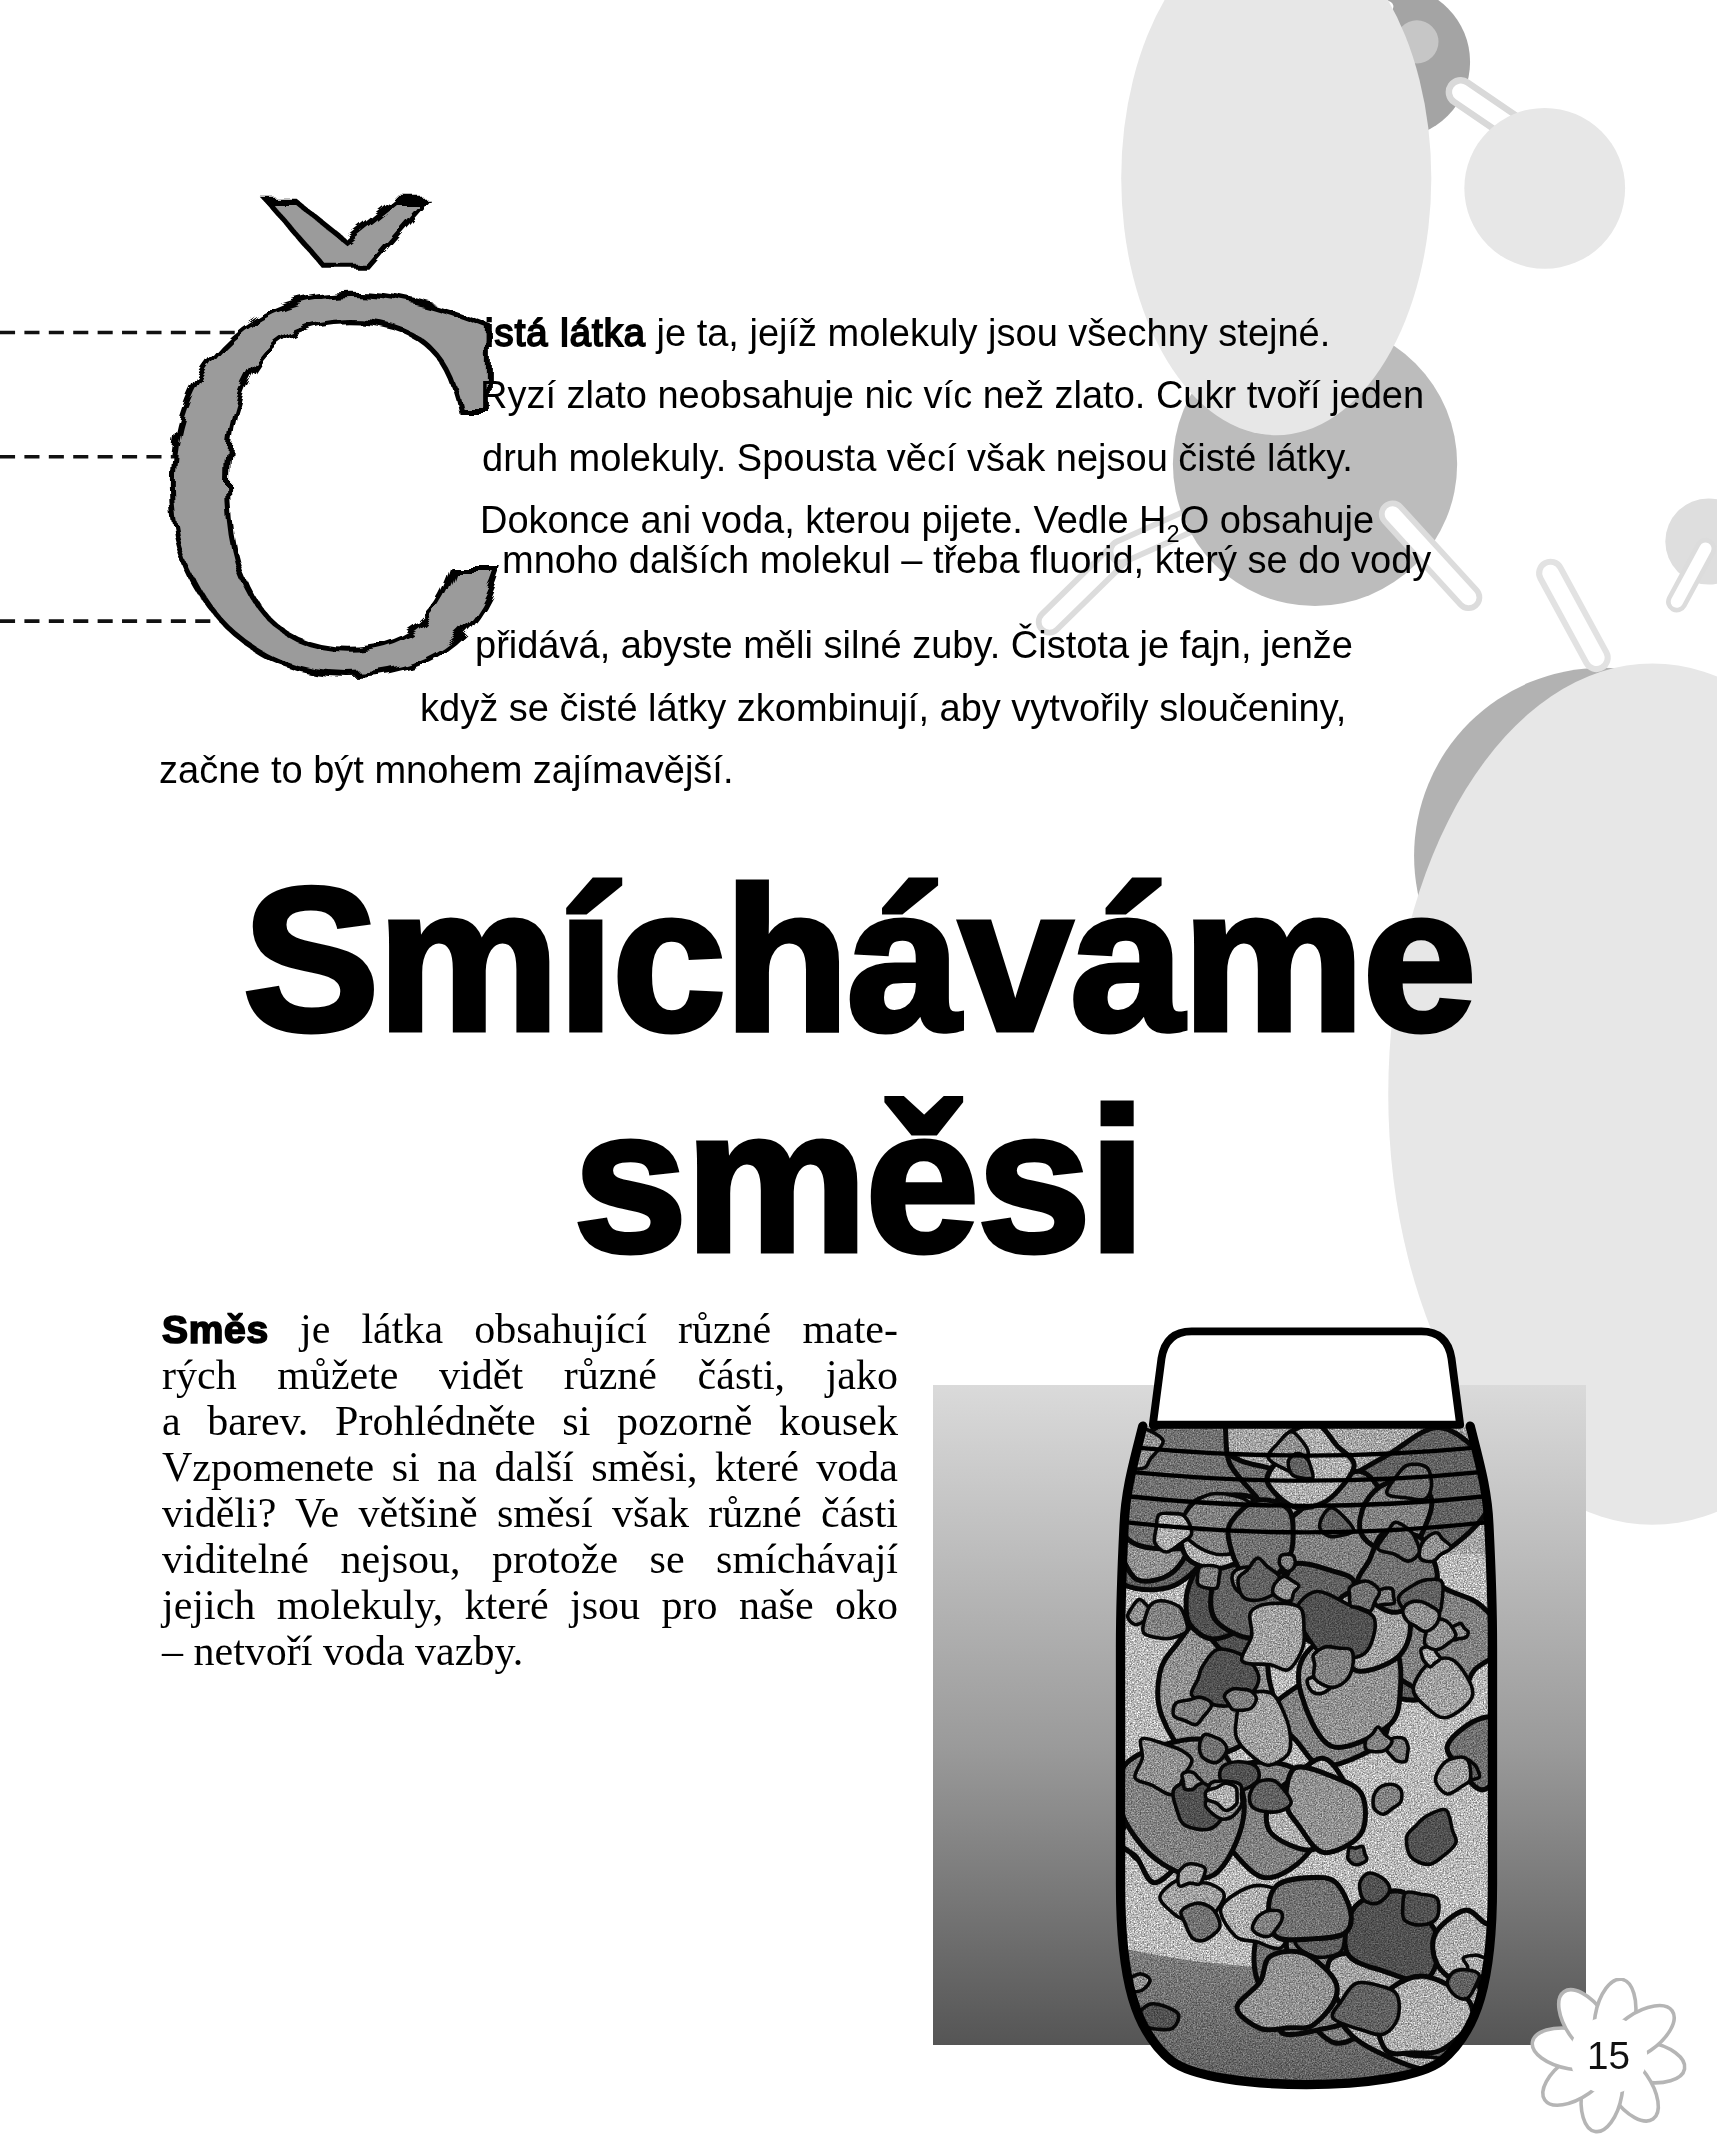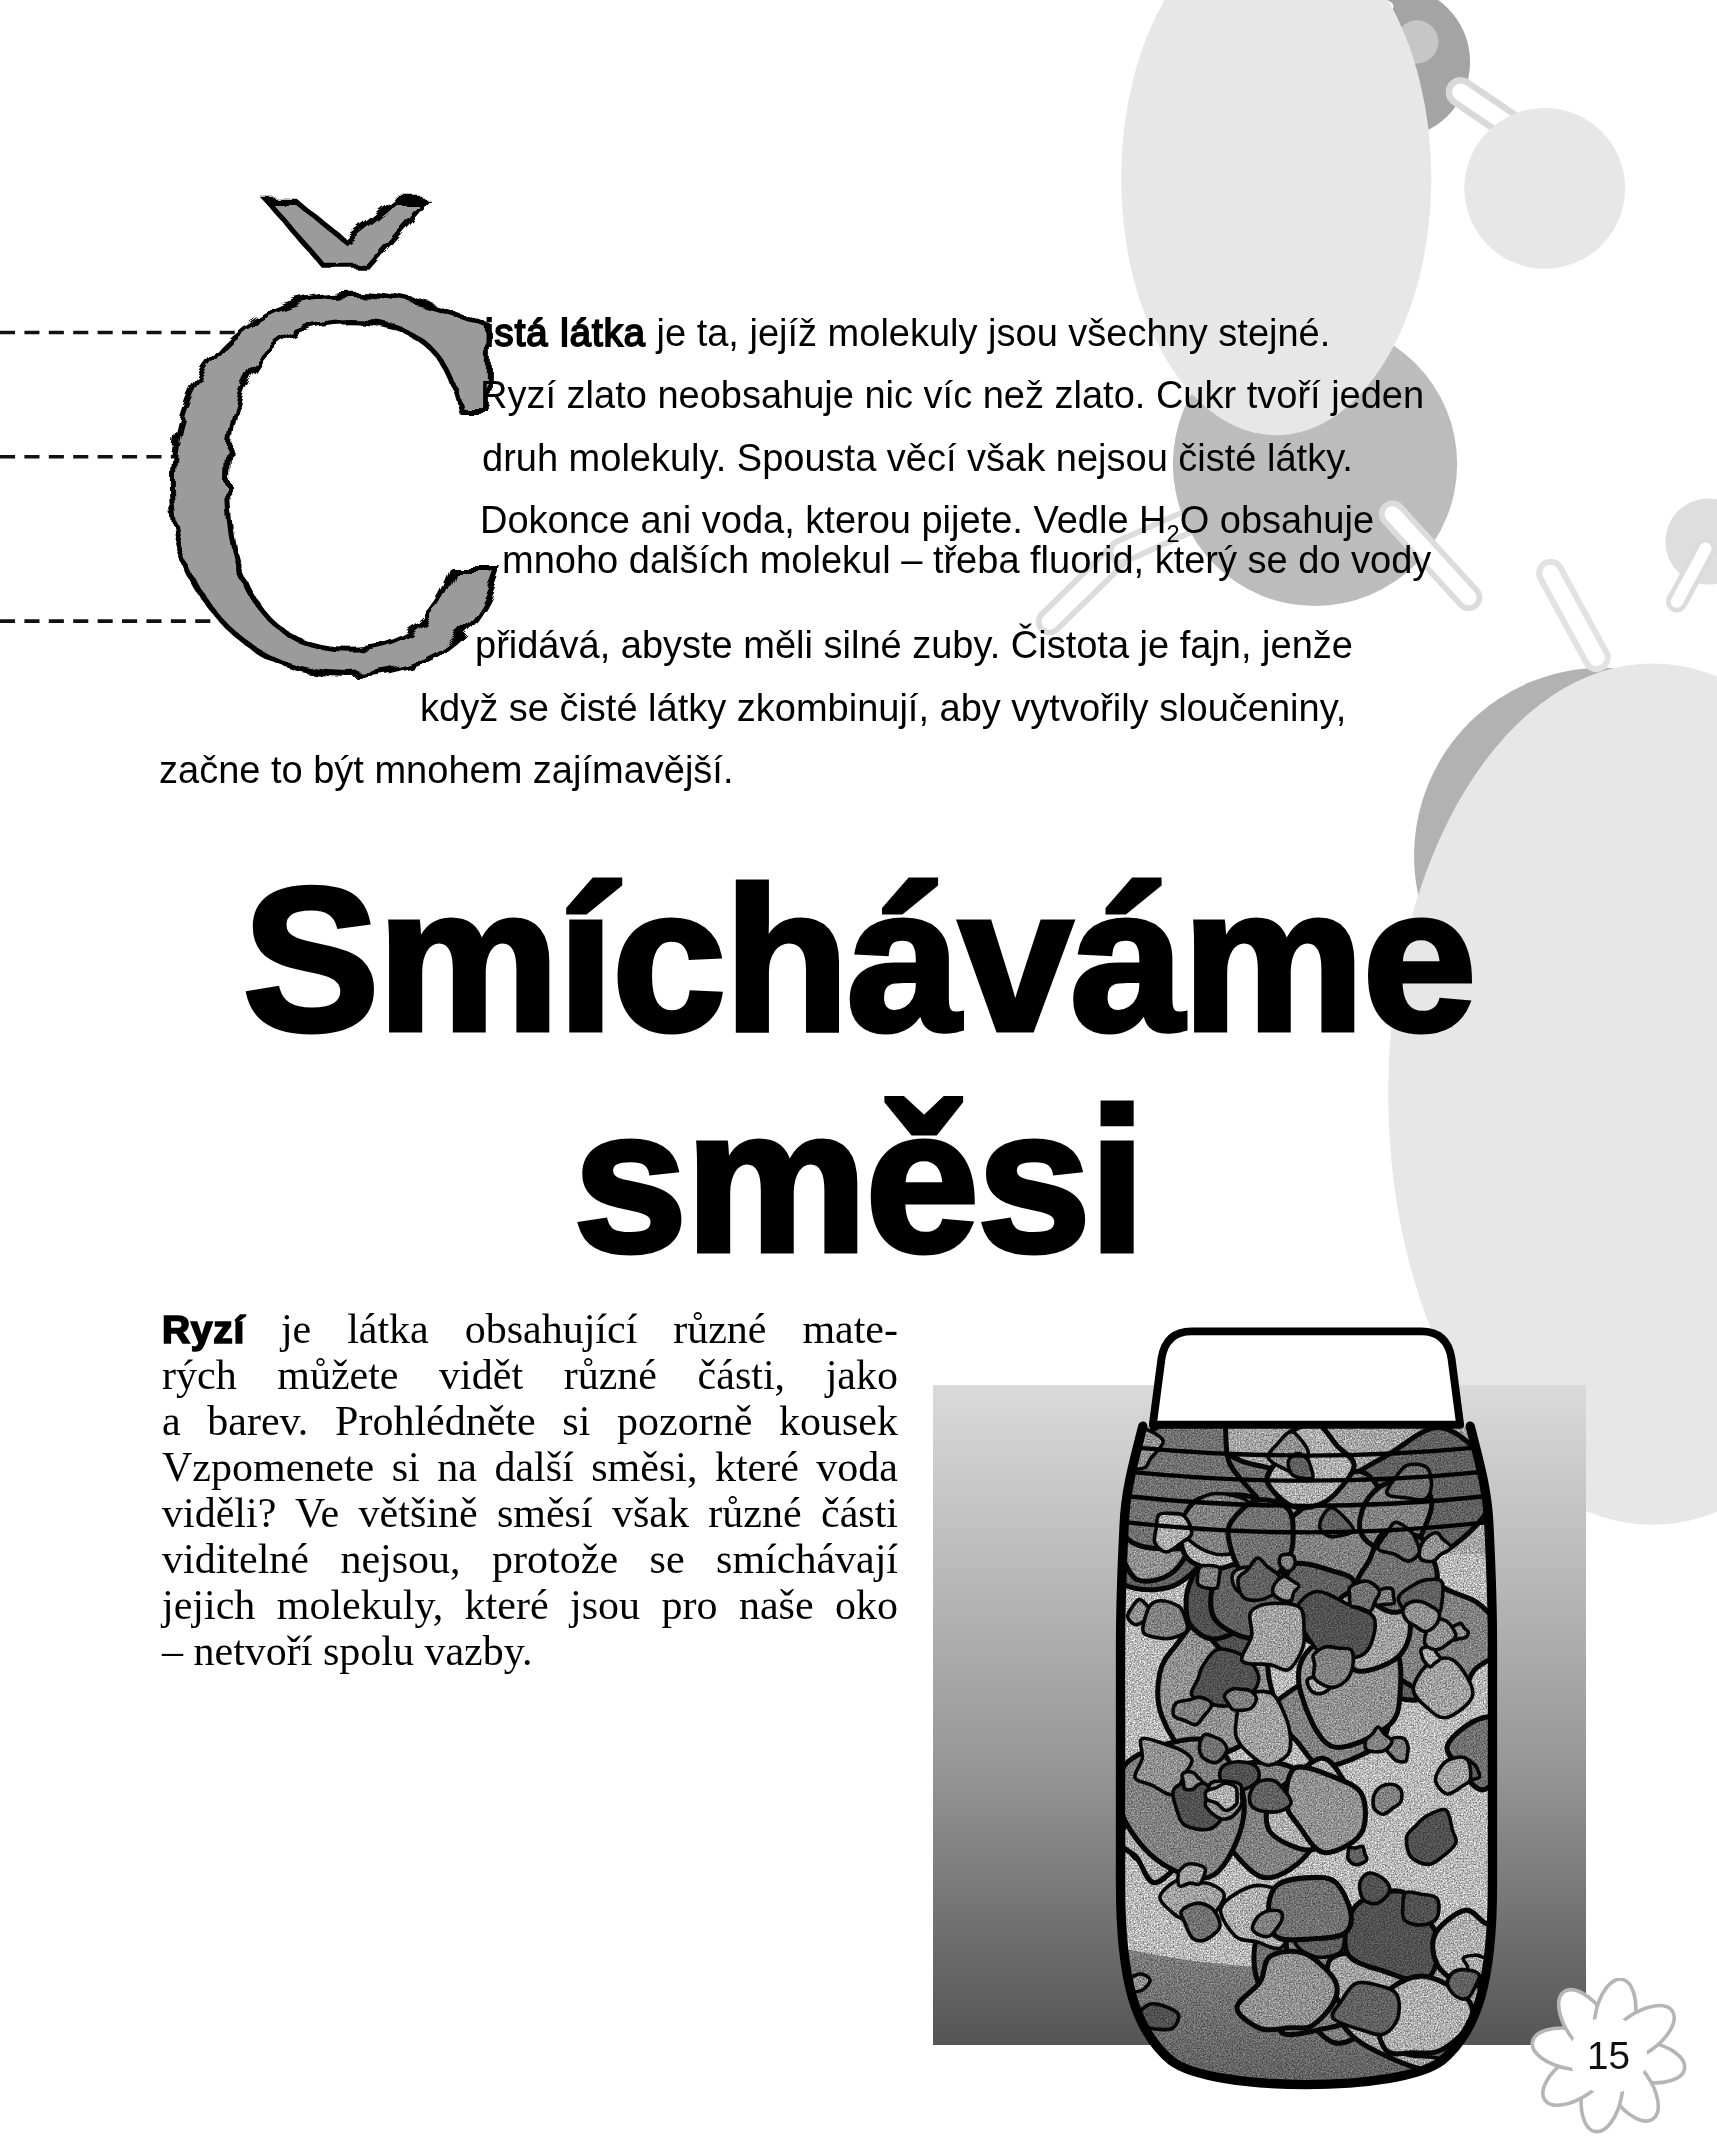--- a/index.html
+++ b/index.html
@@ -215,28 +215,28 @@
 <div class="p1 l4"><span>Dokonce ani voda, kterou pijete. Vedle H</span><sub>2</sub><span>O obsahuje</span></div>
 <div class="p1 l5">mnoho dalších molekul – třeba fluorid, který se do vody</div>
 <div class="p1 l6">přidává, abyste měli silné zuby. Čistota je fajn, jenže</div>
 <div class="p1 l7">když se čisté látky zkombinují, aby vytvořily sloučeniny,</div>
 <div class="p1 l8">začne to být mnohem zajímavější.</div>
 
 <div class="title" id="title1">Smícháváme</div>
 <div class="title" id="title2">směsi</div>
 
 <div id="para2">
-  <div class="line"><span class="lead">Ryzí</span><span> je látka obsahující různé mate-</span></div>
+  <div class="line"><span class="lead">Směs</span><span> je látka obsahující různé mate-</span></div>
   <div class="line">rých můžete vidět různé části, jako</div>
   <div class="line">a barev. Prohlédněte si pozorně kousek</div>
   <div class="line">Vzpomenete si na další směsi, které voda</div>
   <div class="line">viděli? Ve většině směsí však různé části</div>
   <div class="line">viditelné nejsou, protože se smíchávají</div>
   <div class="line">jejich molekuly, které jsou pro naše oko</div>
-  <div class="line last">– netvoří spolu vazby.</div>
+  <div class="line last">– netvoří voda vazby.</div>
 </div>
 
 <svg id="flower" width="187" height="172" viewBox="0 0 260 240">
   <g fill="#ffffff" stroke="#b5b5b5" stroke-width="5">
     <ellipse cx="181" cy="117" rx="56" ry="28" transform="rotate(10 181 117)"></ellipse>
     <ellipse cx="160" cy="151" rx="56" ry="28" transform="rotate(55 160 151)"></ellipse>
     <ellipse cx="121" cy="159" rx="56" ry="28" transform="rotate(100 121 159)"></ellipse>
     <ellipse cx="87" cy="138" rx="56" ry="28" transform="rotate(145 87 138)"></ellipse>
     <ellipse cx="79" cy="99" rx="56" ry="28" transform="rotate(190 79 99)"></ellipse>
     <ellipse cx="100" cy="65" rx="56" ry="28" transform="rotate(235 100 65)"></ellipse>

